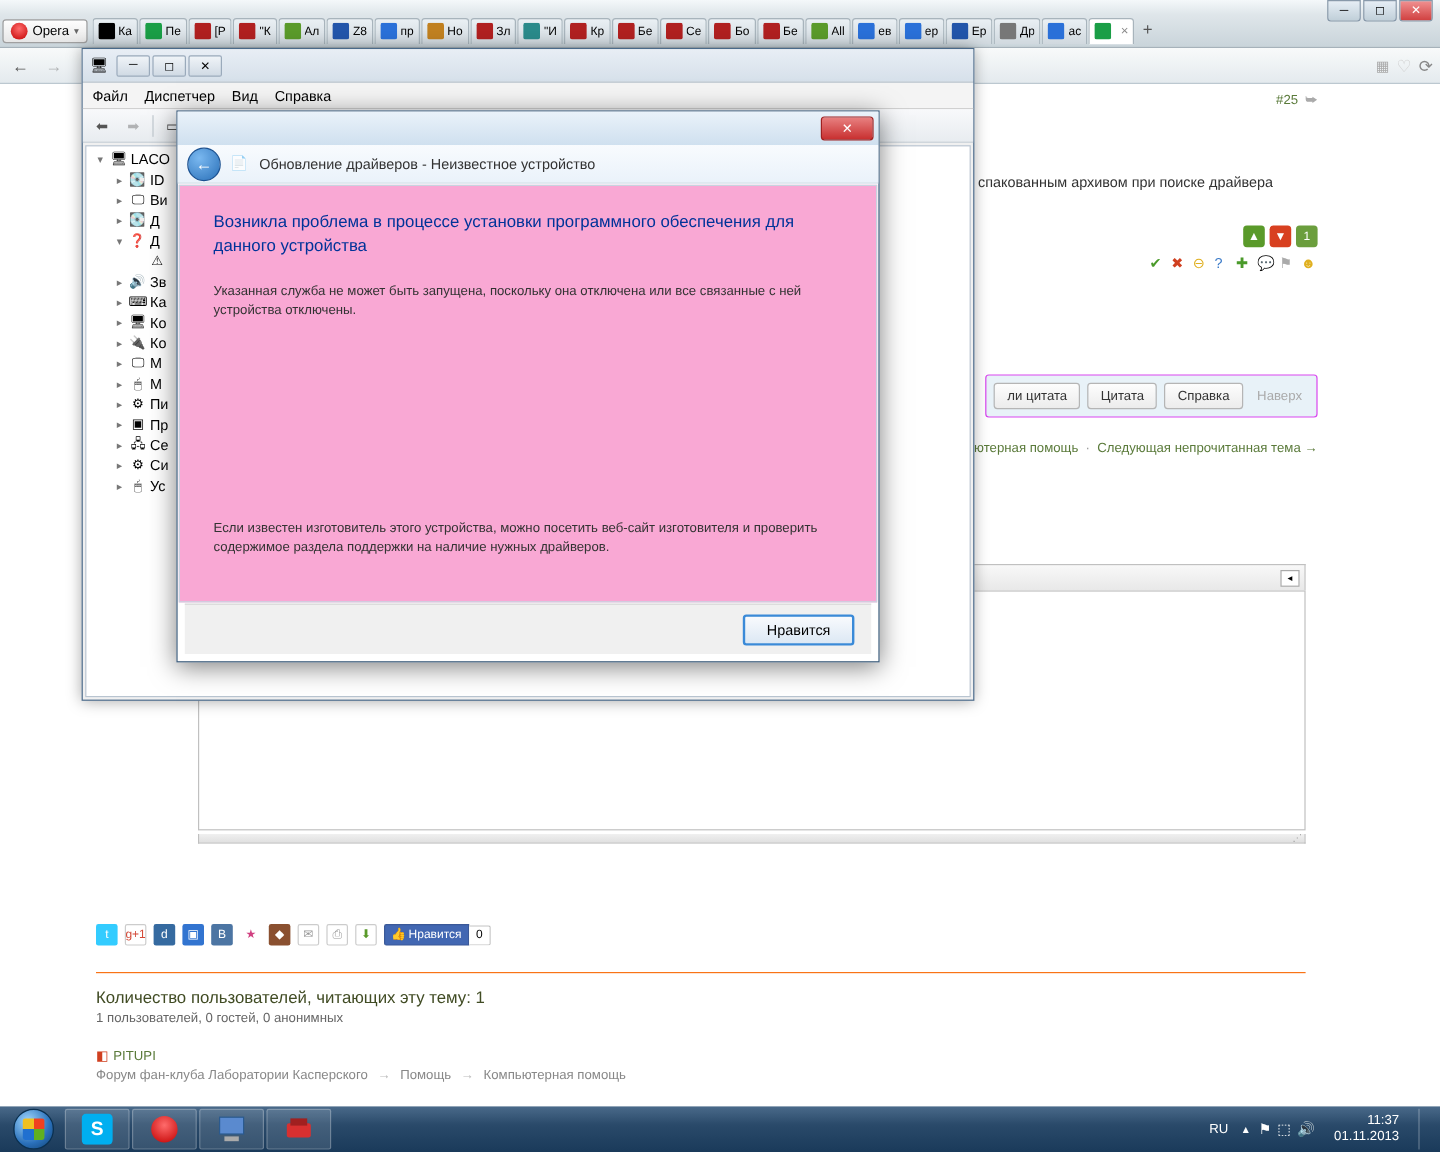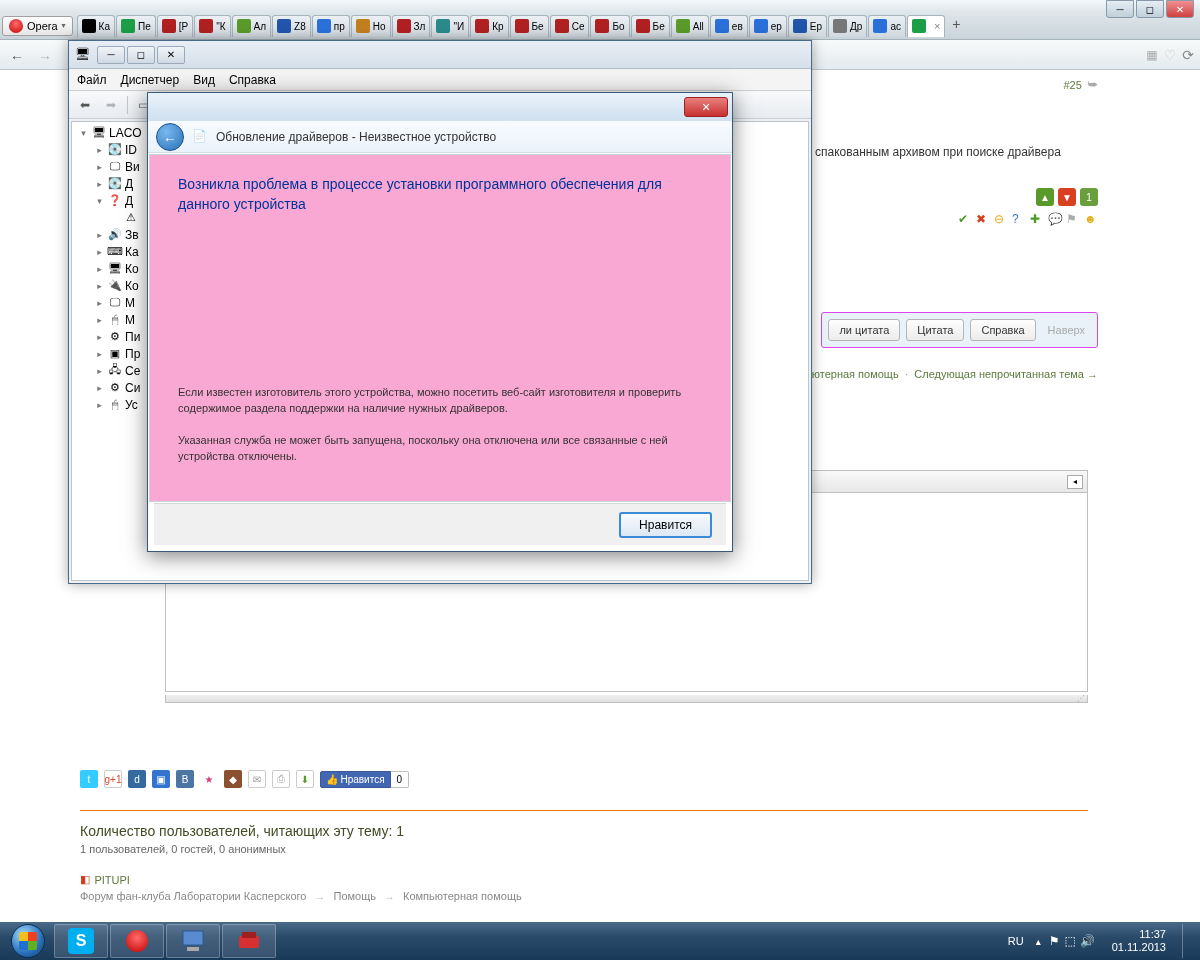--- a/index.html
+++ b/index.html
@@ -519,22 +519,22 @@
   <div class="dialog-titlebar">
     <div class="close-btn">✕</div>
   </div>
   <div class="dialog-header">
     <div class="back-btn">←</div>
     <span class="hdr-icon">📄</span>
     <span class="hdr-text">Обновление драйверов - Неизвестное устройство</span>
   </div>
   <div class="dialog-body">
     <h2>Возникла проблема в процессе установки программного обеспечения для данного устройства</h2>
+    <p>Указанная служба не может быть запущена, поскольку она отключена или все связанные с ней устройства отключены.</p>
     <p style="margin-top:auto;">Если известен изготовитель этого устройства, можно посетить веб-сайт изготовителя и проверить содержимое раздела поддержки на наличие нужных драйверов.</p>
-    <p>Указанная служба не может быть запущена, поскольку она отключена или все связанные с ней устройства отключены.</p>
   </div>
   <div class="dialog-footer">
     <button class="btn">Нравится</button>
   </div>
 </div>
 
 <div class="taskbar">
   <div class="start-btn">
       <div class="start-orb"></div>
     </div>

